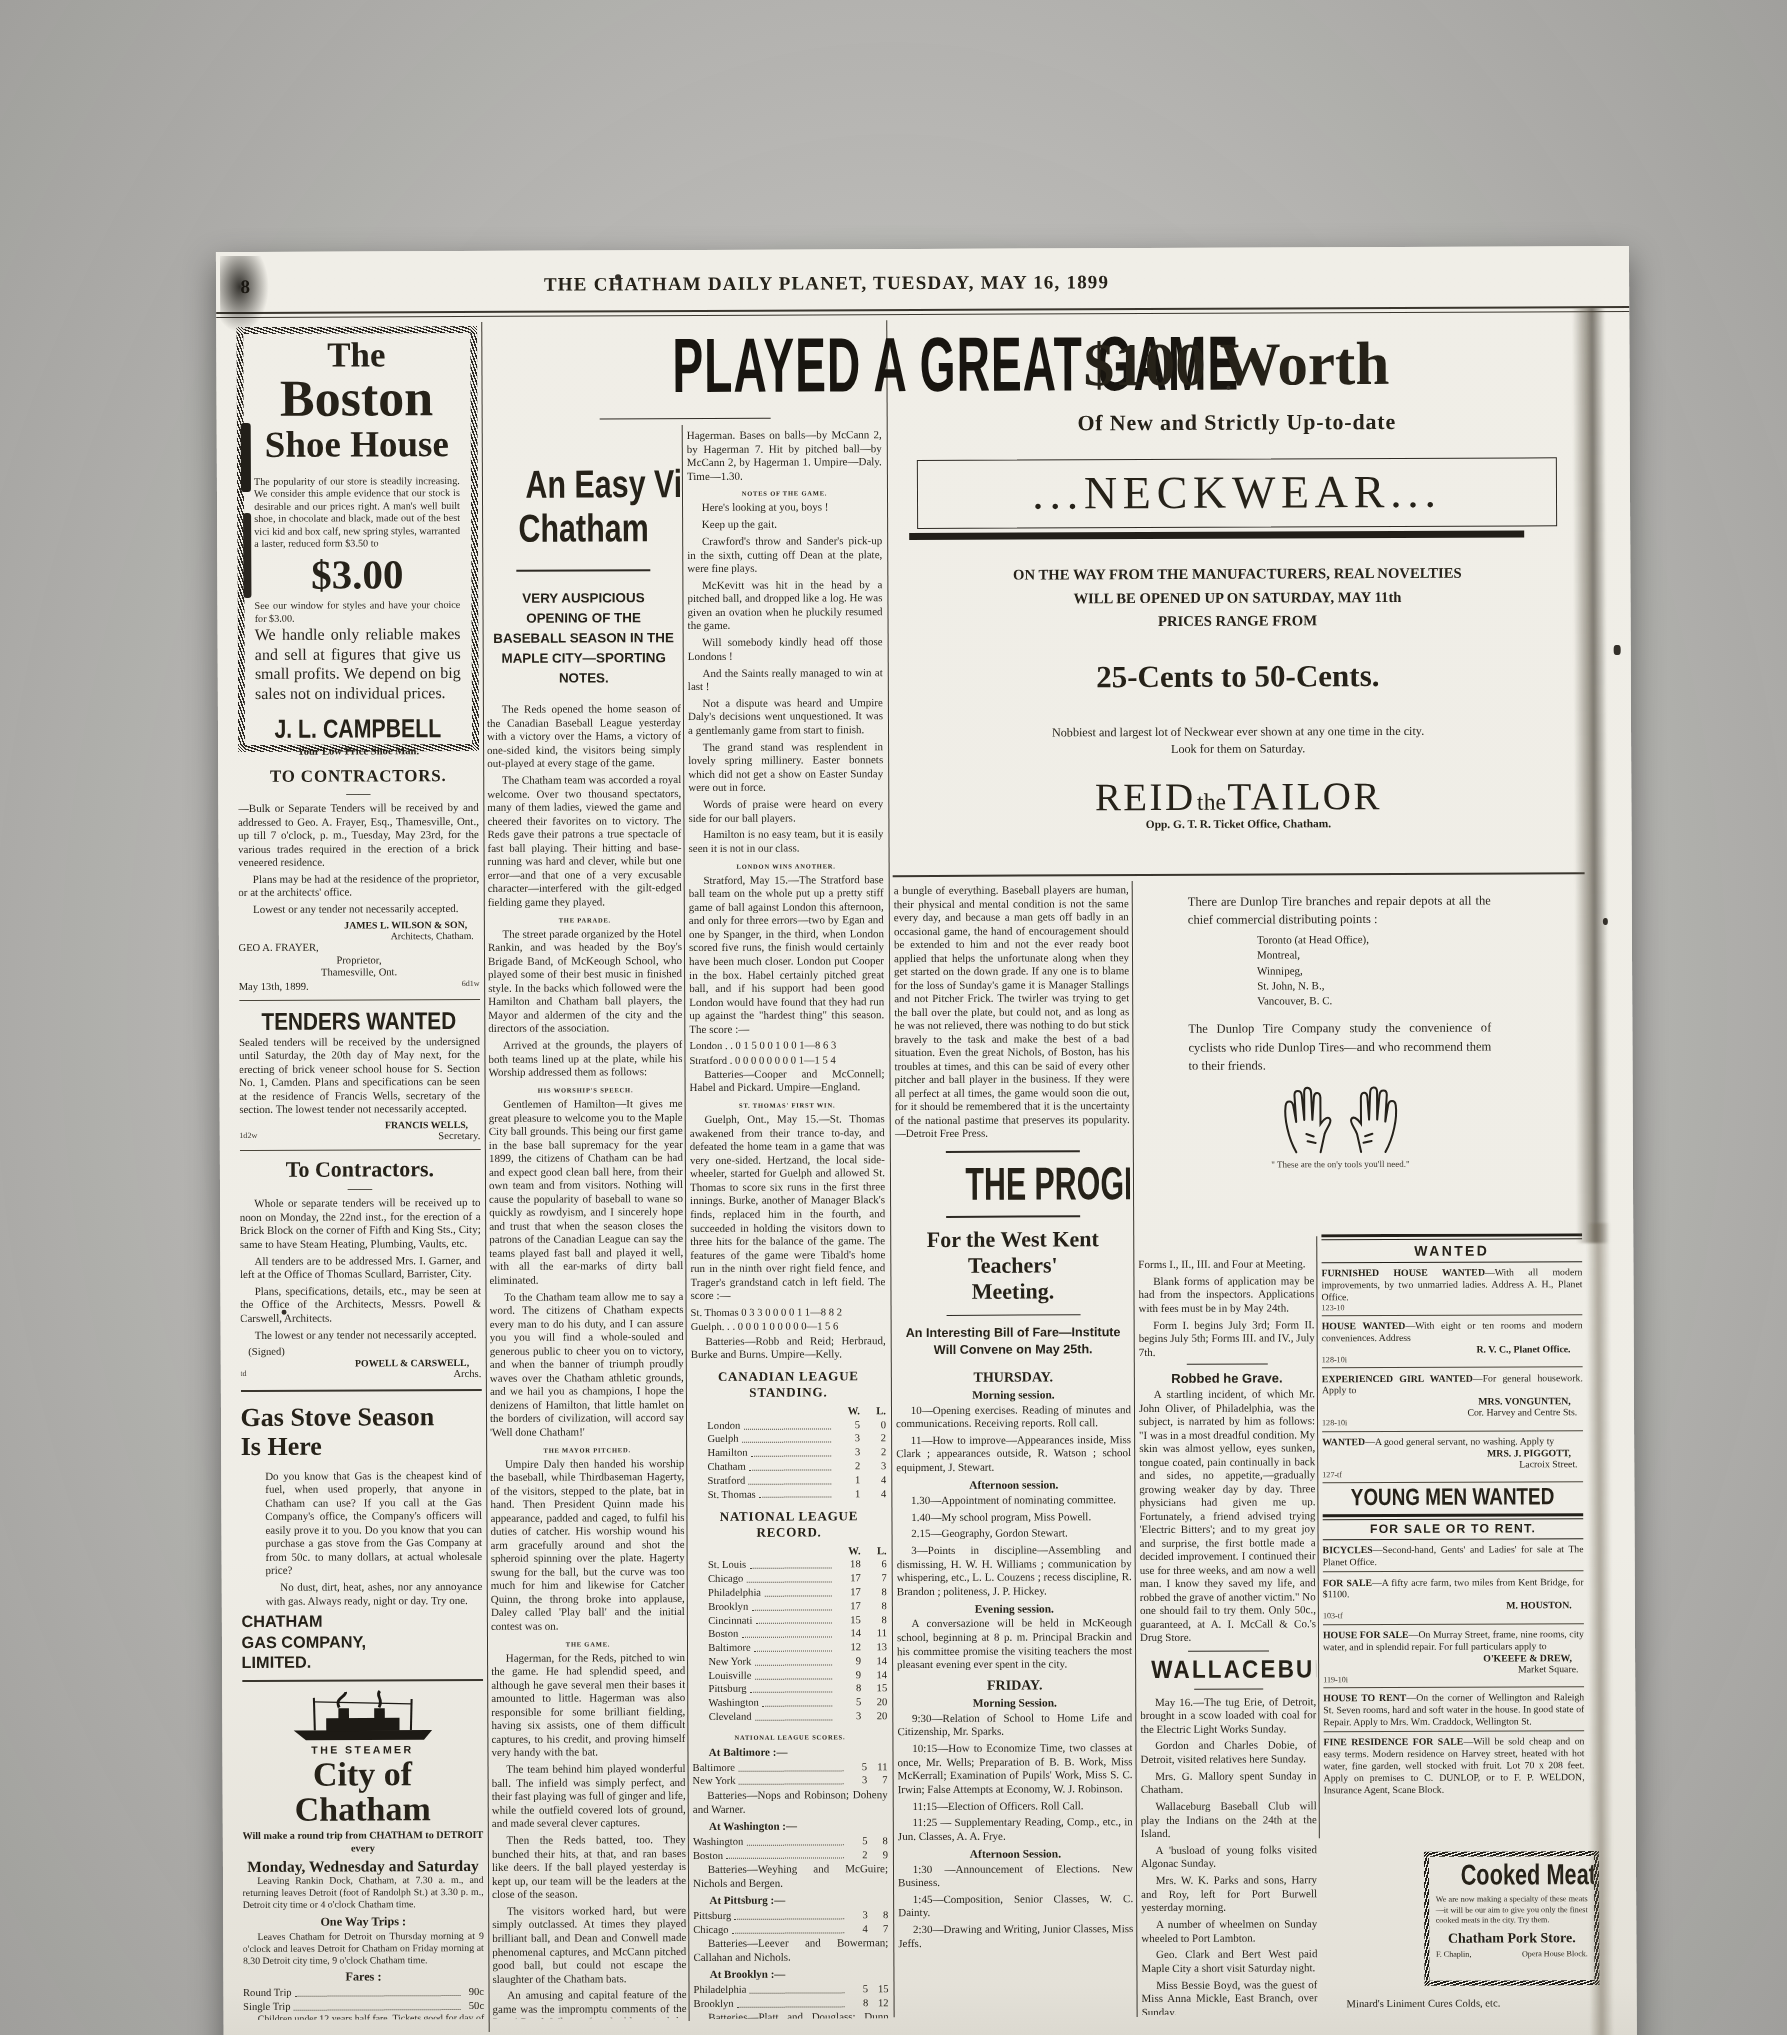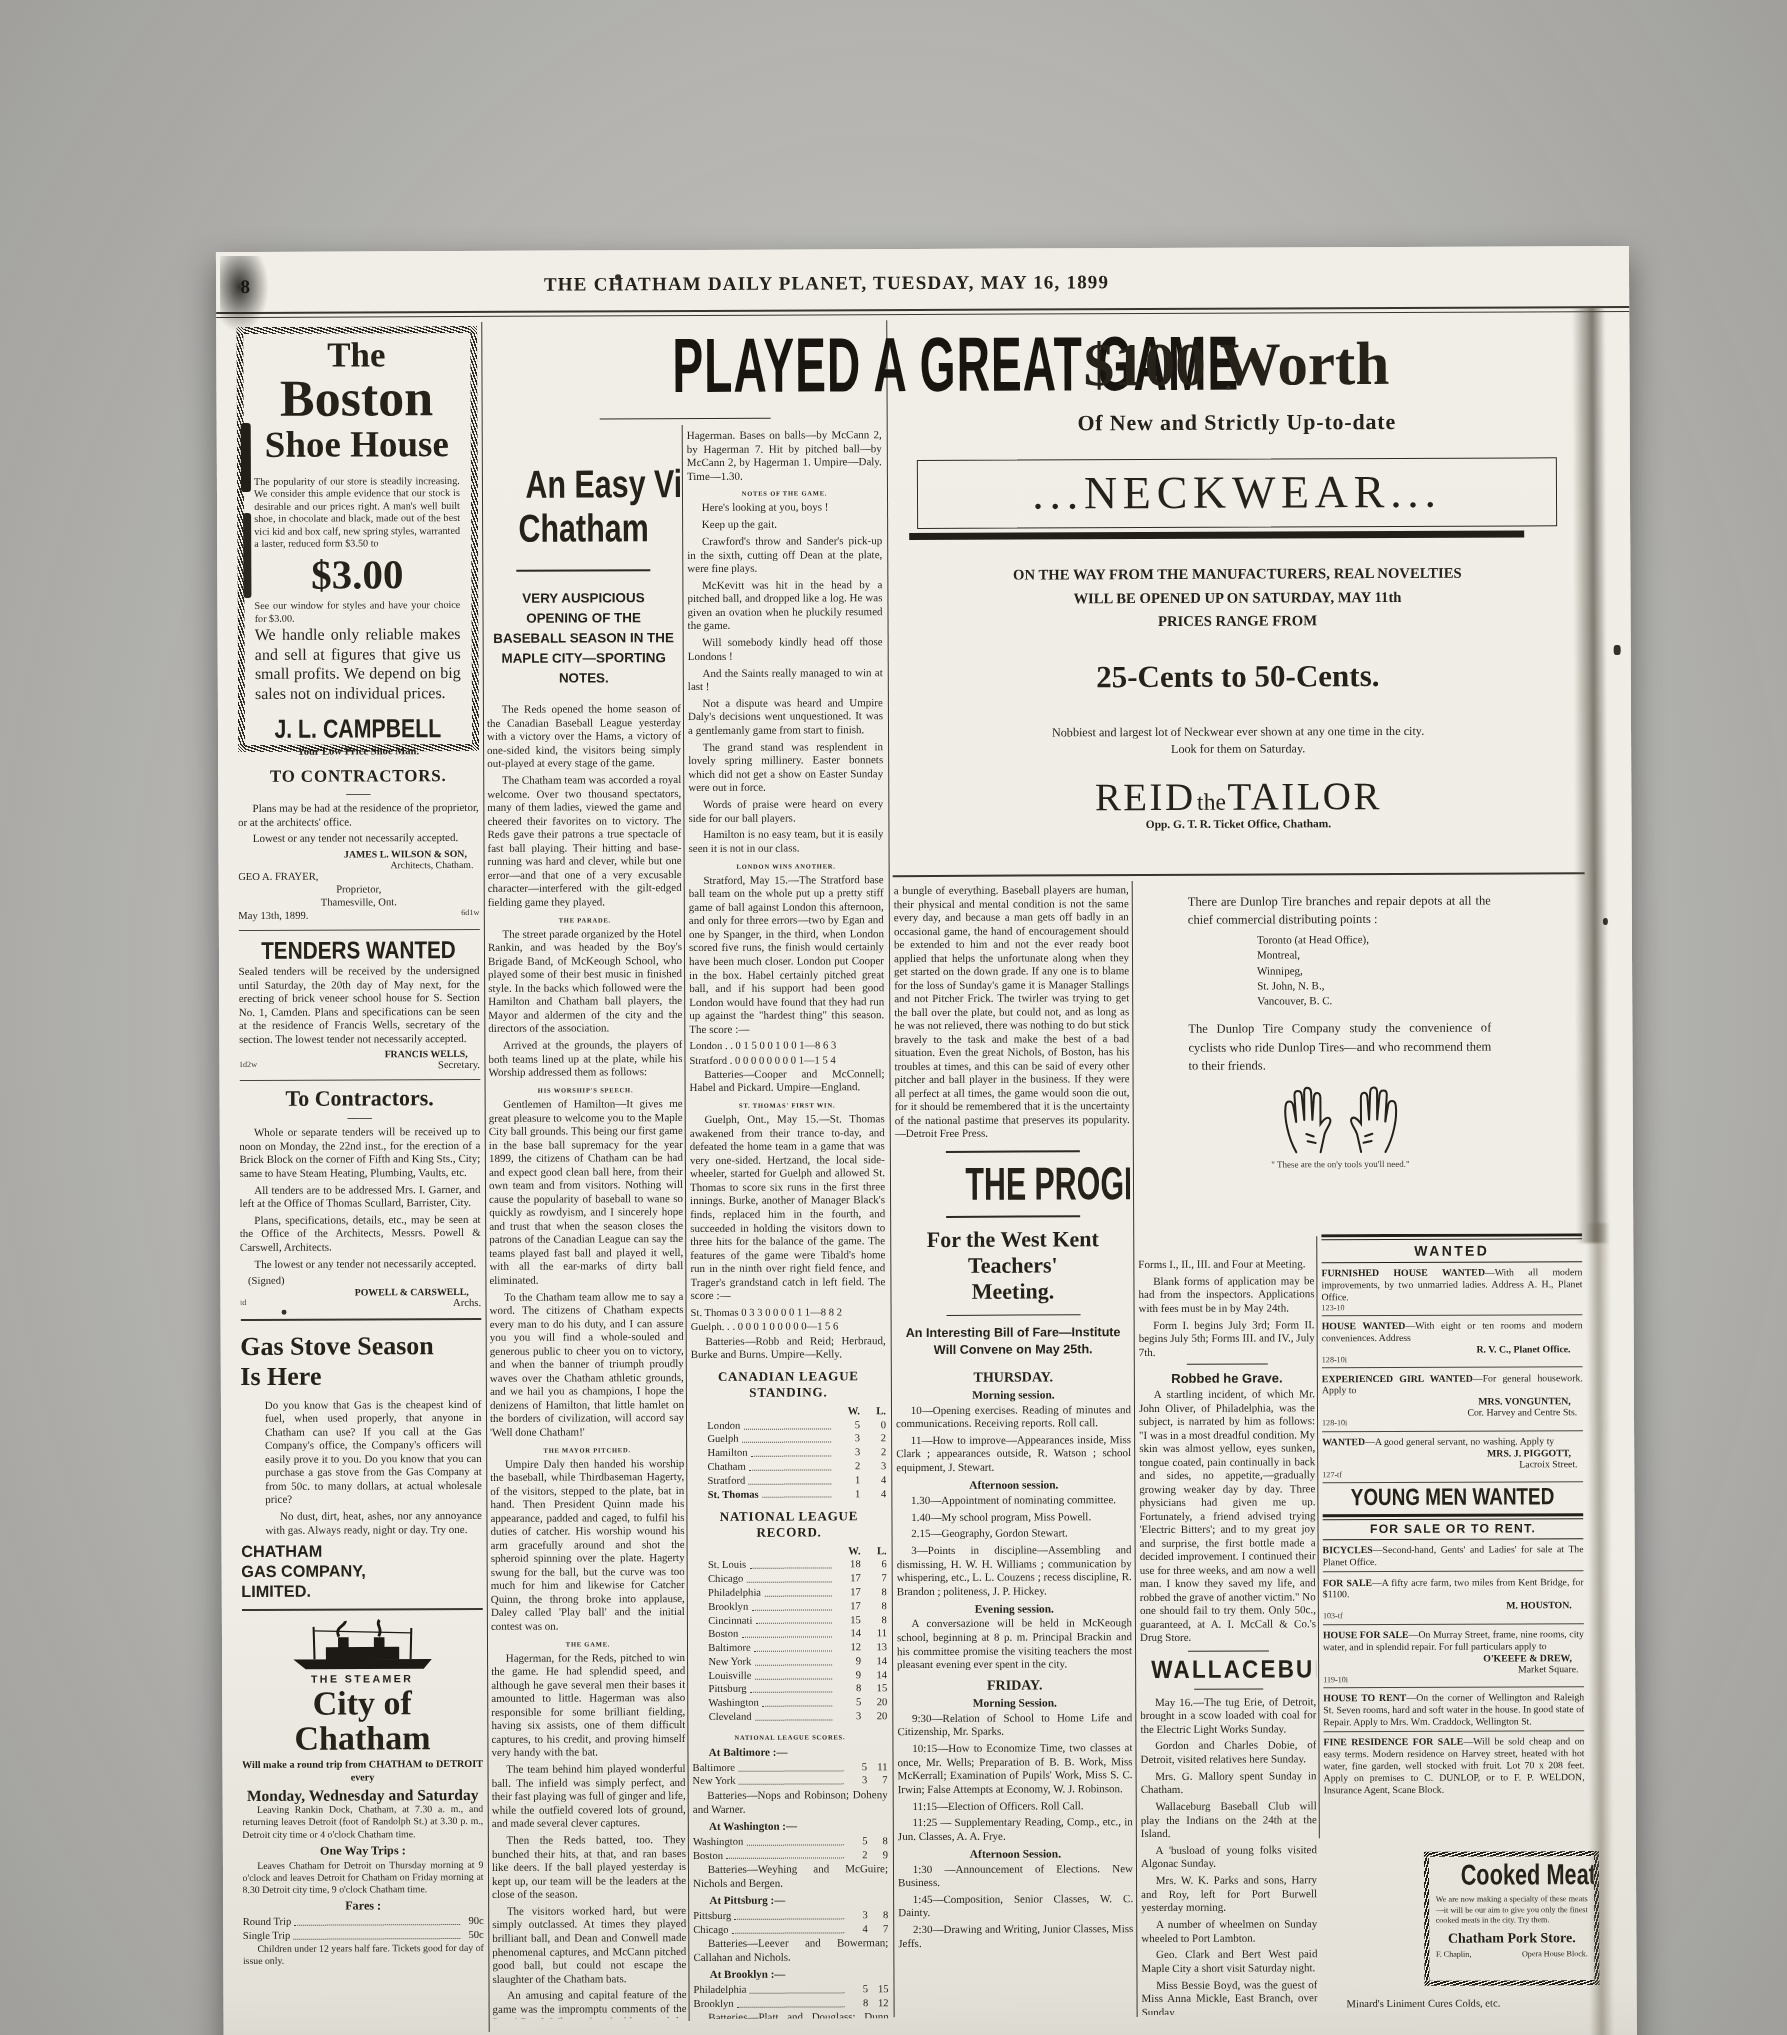--- a/index.html
+++ b/index.html
@@ -72,20 +72,21 @@
       <div class="bt" style="font-size:10.2px;">See our window for styles and have your choice for $3.00.</div>
       <div class="bt" style="font-size:16px;">We handle only reliable makes and sell at figures that give us small profits.  We depend on big sales not on individual prices.</div>
       <div class="ctr adbox-title" style="font-size:26px;margin-top:10.6px;"><span class="condense" style="transform:scaleX(.82);">J. L. CAMPBELL</span></div>
       <div class="ctr" style="font:bold 10.6px/1.4 'Liberation Serif',serif;">Your Low Price Shoe Man.</div>
     </div>
 
     <div style="margin-top:16.3px;">
       <div class="ctr" style="font:bold 17px/1.1 'Liberation Serif',serif;letter-spacing:0.8px;">TO CONTRACTORS.</div>
       <div class="ctr" style="font-size:12.2px;">——</div>
       <div class="bt">
+        <p class="noind">—Bulk or Separate Tenders will be received by and addressed to Geo. A. Frayer, Esq., Thamesville, Ont., up till 7 o'clock, p. m., Tuesday, May 23rd, for the various trades required in the erection of a brick veneered residence.</p>
         <p>Plans may be had at the residence of the proprietor, or at the architects' office.</p>
         <p>Lowest or any tender not necessarily accepted.</p>
       </div>
       <div class="clsig">JAMES L. WILSON &amp; SON,</div>
       <div class="clsig2">Architects, Chatham.</div>
       <div style="font:10.6px/1.2 'Liberation Serif',serif;">GEO A. FRAYER,</div>
       <div class="ctr" style="font:10.6px/1.2 'Liberation Serif',serif;">Proprietor,</div>
       <div class="ctr" style="font:10.6px/1.2 'Liberation Serif',serif;">Thamesville, Ont.</div>
       <div style="display:flex;justify-content:space-between;font:10.6px/1.3 'Liberation Serif',serif;text-align:center;">
         <span>May 13th, 1899.</span>
@@ -288,21 +289,21 @@
           <span class="num w2">2</span>
           <span class="num w2">3</span>
         </div>
         <div class="stdrow">
           <span style="padding-left:16.3px;text-align:center;">Stratford</span>
           <span class="dotlead"></span>
           <span class="num w2">1</span>
           <span class="num w2">4</span>
         </div>
         <div class="stdrow">
-          <span style="padding-left:16.3px;font-weight:bold;">St. Thomas</span>
+          <span style="padding-left:16.3px;">St. Thomas</span>
           <span class="dotlead"></span>
           <span class="num w2">1</span>
           <span class="num w2">4</span>
         </div>
       </div>
     <div>
         <div class="sc-head" style="font-size: 13px;">NATIONAL LEAGUE RECORD.</div>
         <div class="stdrow" style="font-weight: bold;">
           <span style="flex:1"></span>
           <span class="num w2">W.</span>

